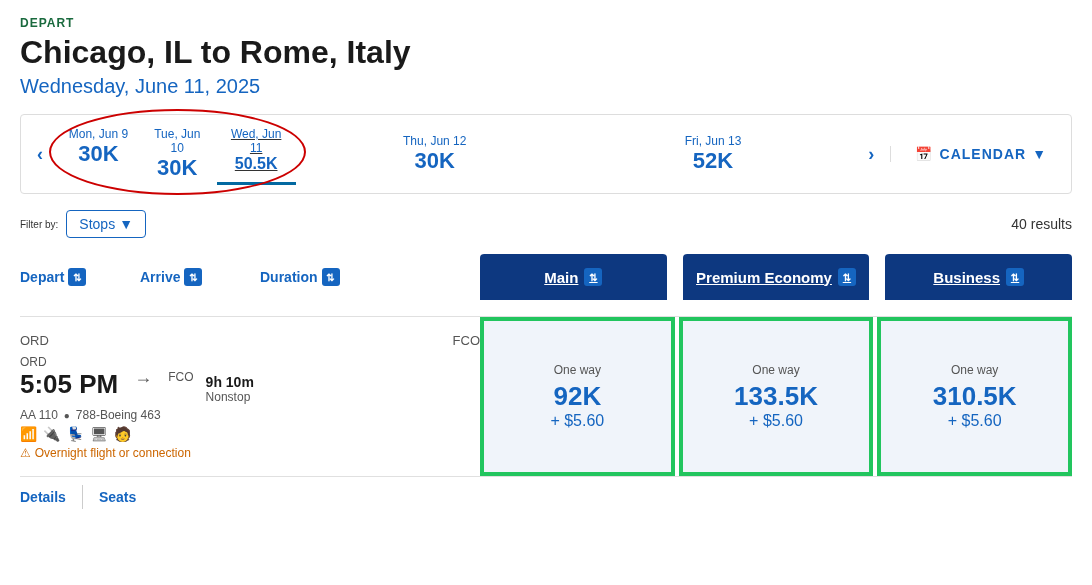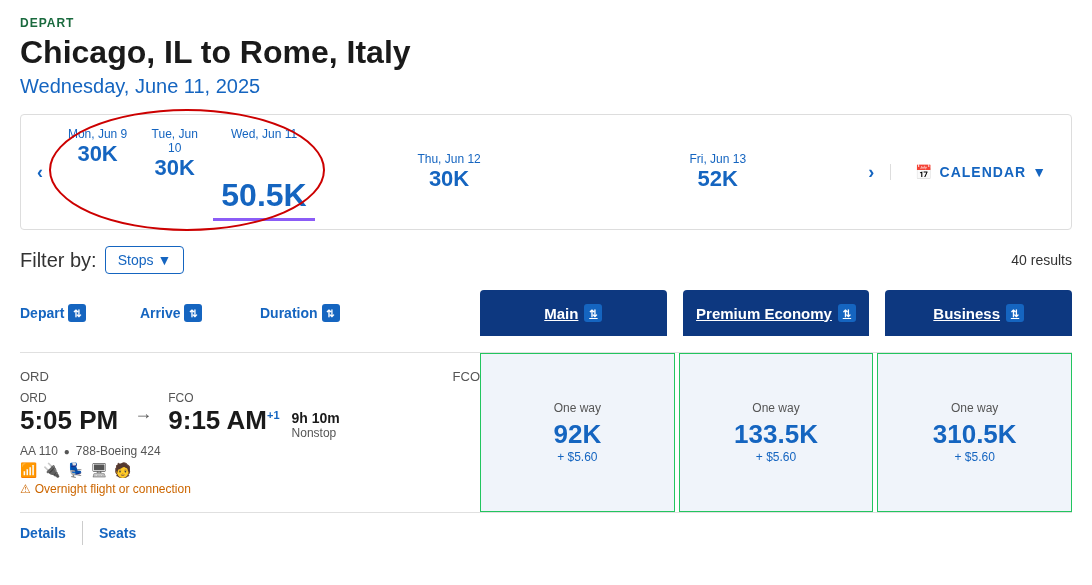--- a/index.html
+++ b/index.html
@@ -11,43 +11,43 @@
     .route-title { font-size: 32px; font-weight: 700; color: #1a1a1a; margin-bottom: 4px; }
     .route-date { font-size: 20px; color: #1565c0; margin-bottom: 16px; }
 
     
     .date-bar { display: flex; align-items: center; border: 1px solid #ddd; border-radius: 4px; padding: 8px 0; margin-bottom: 16px; position: relative; }
     .date-nav { font-size: 18px; color: #1565c0; padding: 0 16px; cursor: pointer; font-weight: bold; }
     .date-items { display: flex; flex: 1; align-items: center; }
     .date-item { flex: 1; text-align: center; cursor: pointer; padding: 4px 8px; }
     .date-item .date-label { font-size: 12px; color: #1565c0; }
     .date-item .date-price { font-size: 22px; font-weight: 700; color: #1565c0; }
-    .date-item.active .date-price { font-size: 32px; margin-top: 36px; }
-    .date-item.active { border-bottom: 3px solid #8b5cf6; }
+    .date-item.active .date-price { font-size: 16px; }
+    .date-item.active { border-bottom: 3px solid #0369a1; text-decoration: underline; }
 
     .calendar-btn { display: flex; align-items: center; gap: 6px; padding: 0 24px; border-left: 1px solid #ddd; color: #1565c0; font-weight: 700; font-size: 14px; cursor: pointer; letter-spacing: 1px; }
 
     
     .date-oval-wrapper { position: relative; display: flex; }
     .oval-highlight {
       position: absolute;
       top: -14px;
       left: -10px;
       width: calc(100% + 20px);
       height: calc(100% + 24px);
       border: 2.5px solid #cc0000;
       border-radius: 50% / 50%;
       pointer-events: none;
       z-index: 10;
     }
 
     
     .filter-bar { display: flex; align-items: center; justify-content: space-between; margin-bottom: 16px; }
     .filter-left { display: flex; align-items: center; gap: 8px; }
-    .filter-label { font-size: 20px; color: #333; }
+    .filter-label { font-size: 10px; color: #333; }
     .filter-btn { display: flex; align-items: center; gap: 4px; border: 1px solid #1565c0; border-radius: 4px; padding: 5px 12px; color: #1565c0; font-size: 14px; cursor: pointer; background: #fff; }
     .filter-airline { border: 1px solid #ccc; border-radius: 4px; padding: 5px 16px; color: #999; font-size: 14px; cursor: pointer; background: #fff; }
     .results-count { font-size: 14px; color: #333; }
 
     
     .col-headers { display: flex; align-items: stretch; margin-bottom: 2px; }
     .flight-info-cols { display: flex; align-items: center; width: 460px; padding: 8px 0; gap: 0; }
     .col-depart { width: 120px; }
     .col-arrive { width: 120px; text-align: center; }
     .col-duration { width: 140px; }
@@ -70,24 +70,24 @@
     .flight-meta { font-size: 12px; color: #555; margin-top: 4px; display: flex; align-items: center; gap: 6px; }
     .dot { font-size: 10px; }
     .flight-icons { display: flex; gap: 6px; margin-top: 4px; font-size: 14px; color: #555; }
     .overnight-warning { display: flex; align-items: center; gap: 4px; font-size: 12px; color: #cc6600; margin-top: 4px; }
 
     .duration-col { padding-top: 24px; width: 140px; }
     .duration-text { font-size: 14px; font-weight: 600; color: #1a1a1a; }
     .nonstop { font-size: 12px; color: #555; }
 
     .price-cells { display: flex; flex: 1; gap: 4px; }
-    .price-cell { flex: 1; background: #f0f4fa; border: 1px solid #22c55e; display: flex; flex-direction: column; align-items: center; justify-content: center; padding: 8px 8px; cursor: pointer; }
+    .price-cell { flex: 1; background: #f0f4fa; border: 4px solid #22c55e; display: flex; flex-direction: column; align-items: center; justify-content: center; padding: 8px 8px; cursor: pointer; }
     .one-way-label { font-size: 12px; color: #555; margin-bottom: 4px; }
     .price-main { font-size: 26px; font-weight: 700; color: #1565c0; }
-    .price-tax { font-size: 12px; color: #1565c0; }
+    .price-tax { font-size: 16px; color: #1565c0; }
 
     
     .flight-footer { border-top: 1px solid #e0e0e0; padding: 8px 0; display: flex; gap: 0; }
     .footer-link { font-size: 14px; color: #1565c0; cursor: pointer; padding: 4px 16px 4px 0; font-weight: 600; }
     .footer-divider { border-right: 1px solid #ccc; margin-right: 16px; }
   </style>
 </head>
 <body>
 
 <div class="page-container">
@@ -194,33 +194,30 @@
         <span class="airport-code">FCO</span>
       </div>
       <div style="display:flex; gap:12px; align-items:center;">
         <div>
           <div style="font-size:12px;color:#555;">ORD</div>
           <div class="time-big">5:05 PM</div>
         </div>
         <span class="time-arrow">→</span>
         <div>
           <div style="font-size:12px;color:#555;">FCO</div>
-          <div class="arrive-time">
-            <span>9:15 AM</span><span class="superscript">+1</span>
-          </div>
         </div>
         <div class="duration-col">
           <div class="duration-text">9h 10m</div>
           <div class="nonstop">Nonstop</div>
         </div>
       </div>
       <div class="flight-meta">
         <span>AA 110</span>
         <span class="dot">●</span>
-        <span>788-Boeing 424</span>
+        <span>788-Boeing 463</span>
       </div>
       <div class="flight-icons">
         <span>📶</span>
         <span>🔌</span>
         <span>💺</span>
         <span>🖥</span>
         <span>🧑</span>
       </div>
       <div class="overnight-warning">
         <span>⚠</span>

